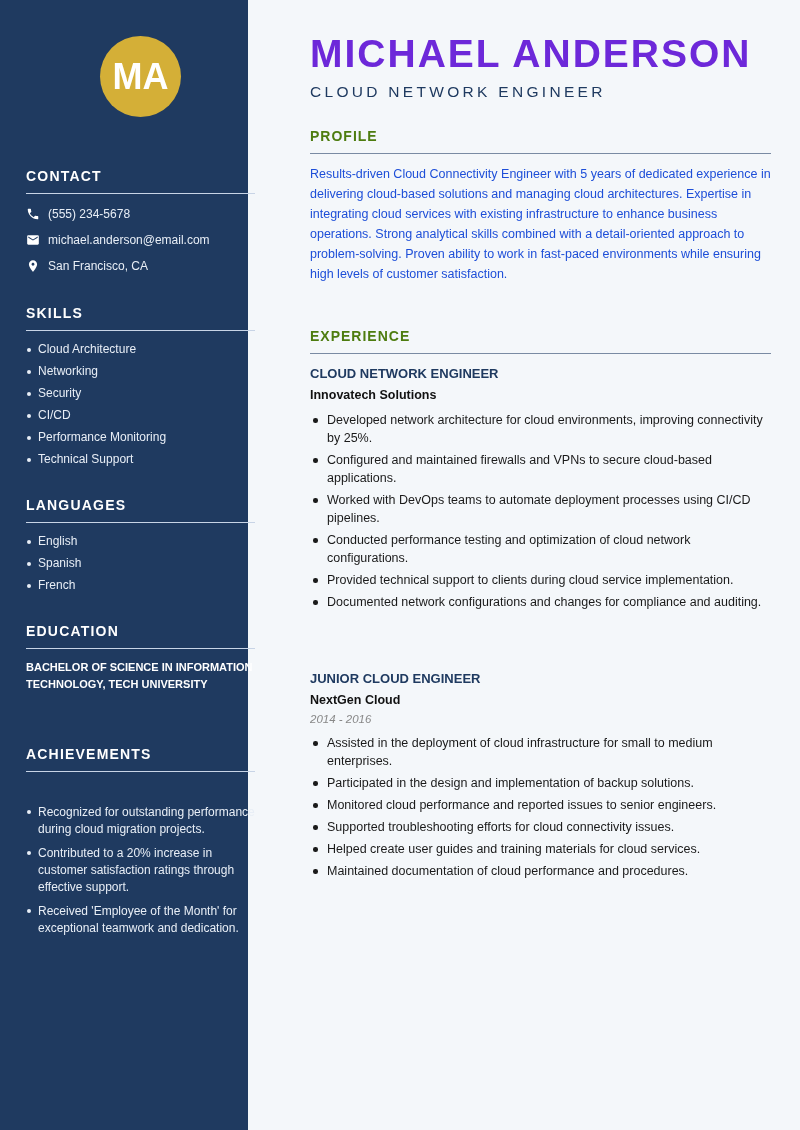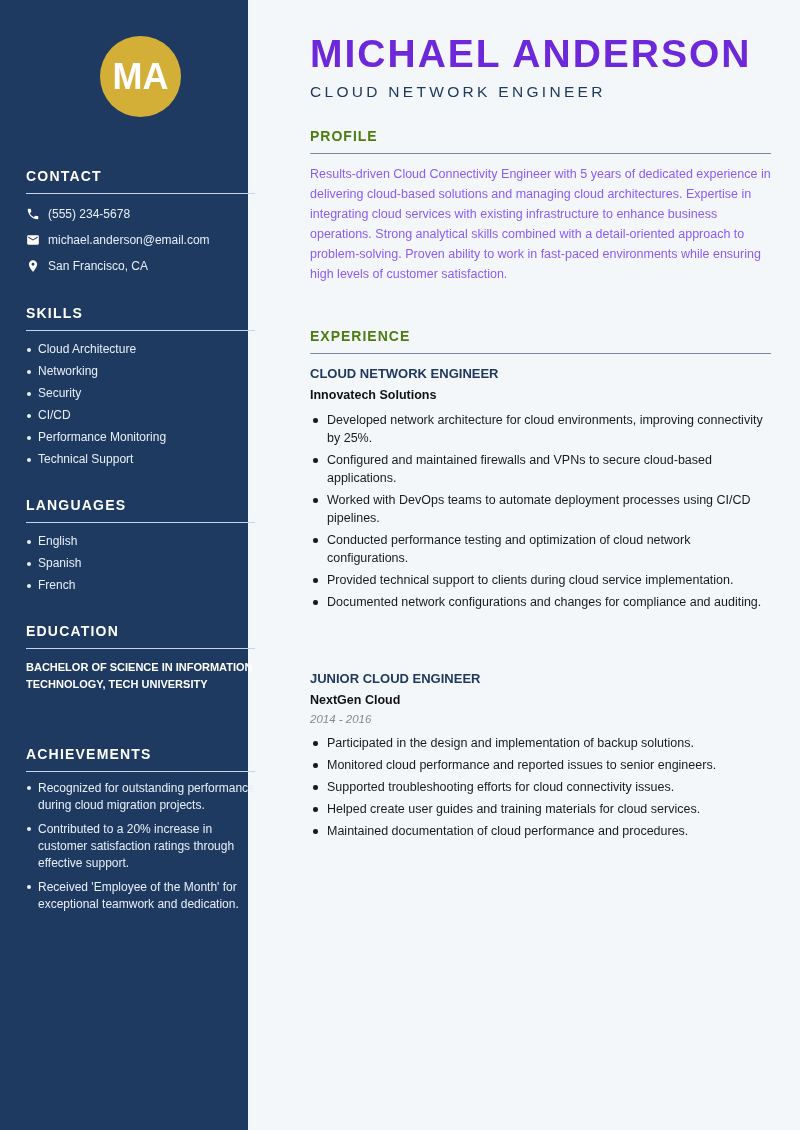--- a/index.html
+++ b/index.html
@@ -12,21 +12,21 @@
   .contact-row { display:flex; align-items:center; font-size:12px; margin-top:12px; height:14px; color:#e8eef6; }
   .contact-row svg { width:14px; height:14px; margin-right:8px; flex-shrink:0; }
   .sb-list { list-style:none; margin-top:11px; }
   .sb-list li { font-size:12px; color:#e8eef6; padding-left:12px; position:relative; line-height:15px; margin-bottom:7px; }
   .sb-list li::before { content:""; position:absolute; left:1px; top:6px; width:4px; height:4px; border-radius:50%; background:#e8eef6; }
   .edu { font-size:11px; font-weight:bold; line-height:17px; margin-top:10px; color:#fff; }
   .main { position:absolute; left:310px; top:0; width:461px; }
   .name { position:absolute; top:32px; font-size:39px; font-weight:bold; letter-spacing:2px; color:#6d28d9; white-space:nowrap; }
   .title { position:absolute; top:83px; font-size:15.5px; letter-spacing:3.3px; color:#1f3a60; white-space:nowrap; }
   .m-section-title { position:absolute; left:0; width:461px; font-size:14px; font-weight:bold; letter-spacing:1px; color:#4d7c0f; padding-bottom:9px; border-bottom:1.5px solid #7a8ba3; }
-  .profile { position:absolute; top:164px; width:461px; font-size:12.5px; line-height:20px; color:#8b5cf6; }
+  .profile { position:absolute; top:164px; width:461px; font-size:12.5px; line-height:20px; color:#1d4ed8; }
   .job { position:absolute; left:0; width:461px; }
   .job-title { font-size:13px; font-weight:bold; color:#1f3a60; }
   .job-company { font-size:12.5px; font-weight:bold; color:#111; margin-top:7px; }
   .job-dates { font-size:11.5px; font-style:italic; color:#888; margin-top:6px; }
   .job-list { list-style:none; margin-top:9px; }
   .job-list li { font-size:12.5px; color:#1a1a1a; line-height:18px; padding-left:17px; position:relative; margin-bottom:4px; }
   .job-list li::before { content:""; position:absolute; left:3px; top:7px; width:4.5px; height:4.5px; border-radius:50%; background:#1a1a1a; }
 </style>
 </head>
 <body>
@@ -77,21 +77,21 @@
     </ul>
   </div>
 
   <div class="sb-section" style="top:623px;">
     <div class="sb-title">EDUCATION</div>
     <div class="edu">BACHELOR OF SCIENCE IN INFORMATION TECHNOLOGY, TECH UNIVERSITY</div>
   </div>
 
   <div class="sb-section" style="top:746px;">
     <div class="sb-title">ACHIEVEMENTS</div>
-    <ul class="sb-list" style="margin-top:8px;">
+    <ul class="sb-list" style="margin-top:32px;">
       <li style="line-height:17px;">Recognized for outstanding performance during cloud migration projects.</li>
       <li style="line-height:17px;">Contributed to a 20% increase in customer satisfaction ratings through effective support.</li>
       <li style="line-height:17px;">Received 'Employee of the Month' for exceptional teamwork and dedication.</li>
     </ul>
   </div>
 </div>
 
 <div class="main">
   <div class="name">MICHAEL ANDERSON</div>
   <div class="title">CLOUD NETWORK ENGINEER</div>
@@ -112,20 +112,21 @@
       <li>Provided technical support to clients during cloud service implementation.</li>
       <li>Documented network configurations and changes for compliance and auditing.</li>
     </ul>
   </div>
 
   <div class="job" style="top:671px;">
     <div class="job-title">JUNIOR CLOUD ENGINEER</div>
     <div class="job-company">NextGen Cloud</div>
     <div class="job-dates">2014 - 2016</div>
     <ul class="job-list">
+      <li>Assisted in the deployment of cloud infrastructure for small to medium enterprises.</li>
       <li>Participated in the design and implementation of backup solutions.</li>
       <li>Monitored cloud performance and reported issues to senior engineers.</li>
       <li>Supported troubleshooting efforts for cloud connectivity issues.</li>
       <li>Helped create user guides and training materials for cloud services.</li>
       <li>Maintained documentation of cloud performance and procedures.</li>
     </ul>
   </div>
 </div>
 
 </body></html>

